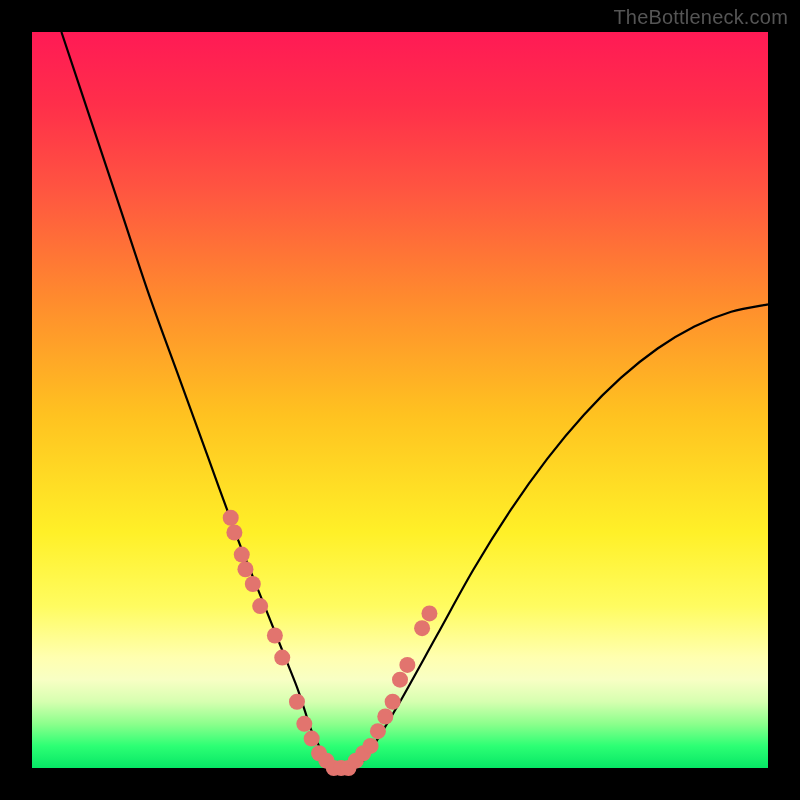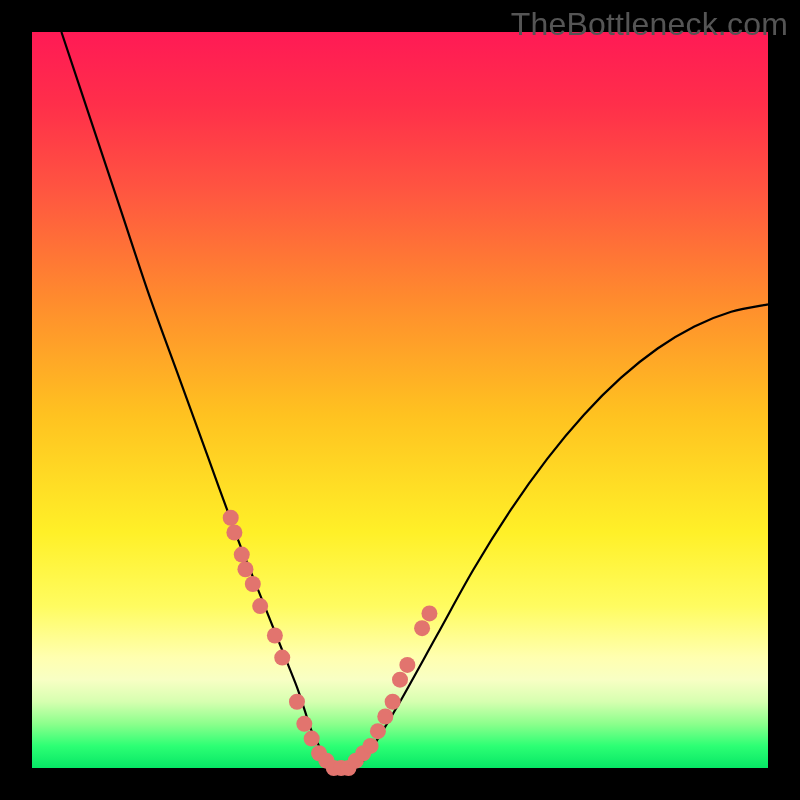--- a/index.html
+++ b/index.html
@@ -41,21 +41,21 @@
       #8cff8c 94%,
       #2dff74 97%,
       #06e765 100%
     );
   }
   .watermark {
     position: absolute;
     top: 6px;
     right: 12px;
     color: #555;
-    font-size: 32px;
+    font-size: 20px;
     font-weight: 500;
     letter-spacing: 0.2px;
     font-family: Arial, Helvetica, sans-serif;
   }
   svg.curve {
     position: absolute;
     top: 0;
     left: 0;
     width: 736px;
     height: 736px;

